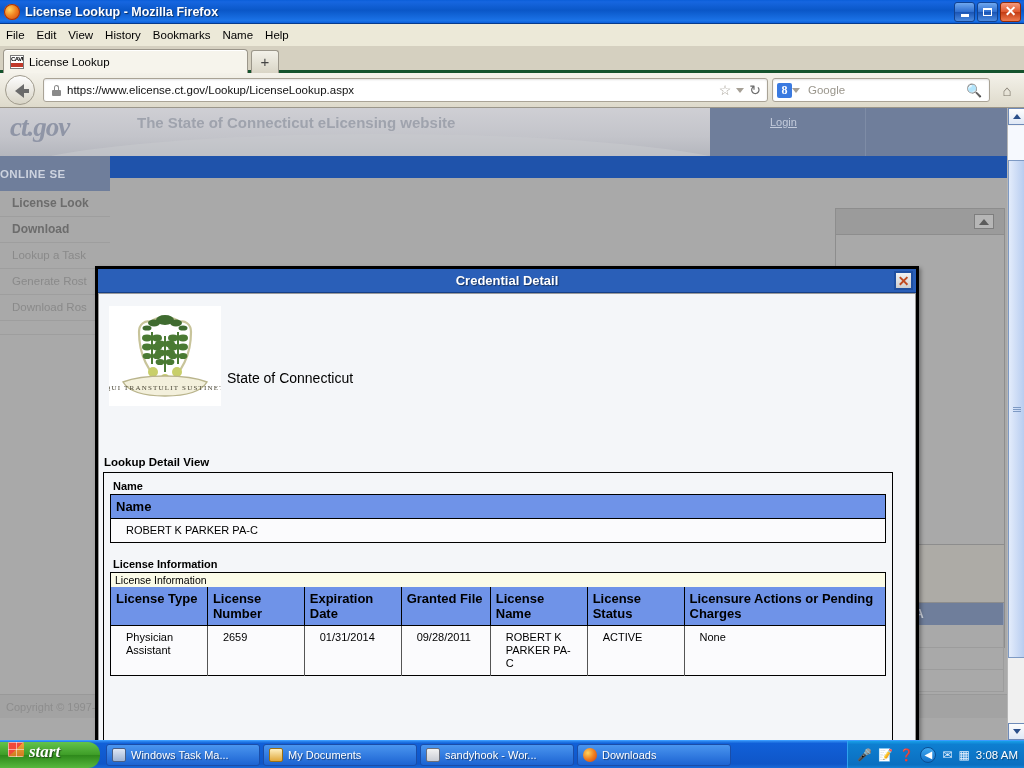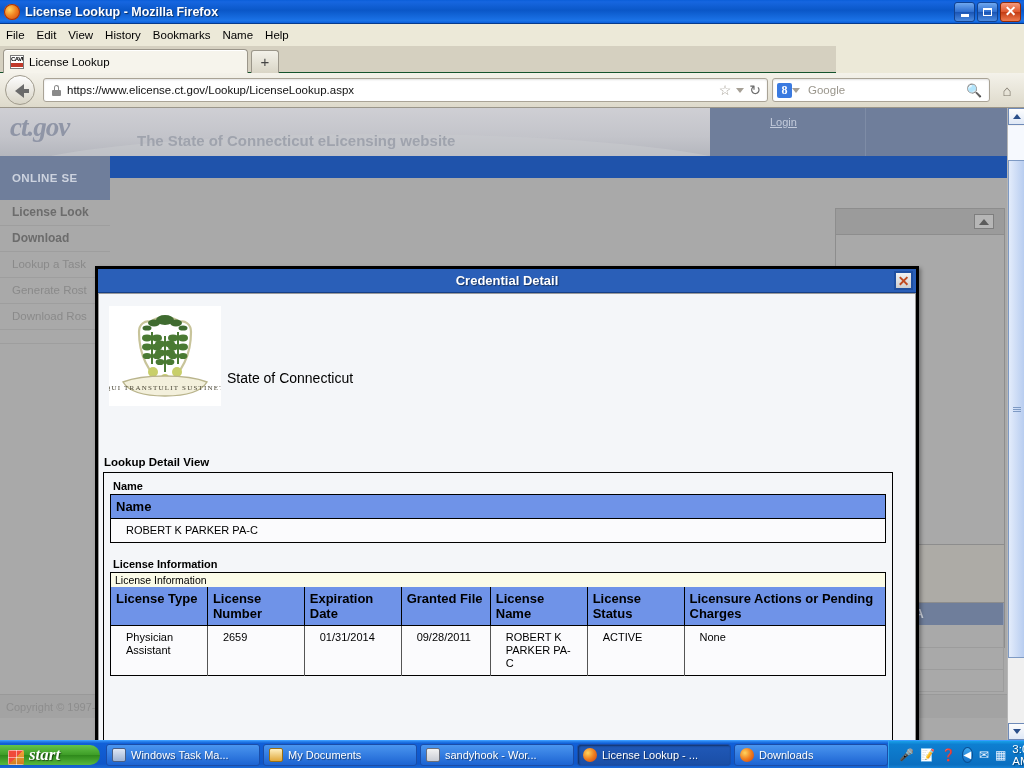--- a/index.html
+++ b/index.html
@@ -62,23 +62,23 @@
   
   #menubar {
     position: absolute; left: 0; top: 24px; width: 1024px; height: 22px;
     background: #ece9d8;
     display: flex; align-items: center; padding-left: 6px; gap: 12px;
   }
   .menu-item { font-size: 11.5px; color: #000; cursor: default; }
 
   
   #tabstrip {
-    position: absolute; left: 0; top: 46px; width: 836px; height: 27px;
+    position: absolute; left: 0; top: 46px; width: 1024px; height: 27px;
     background: #d5d0c0;
-    border-bottom: 1px solid #14532d;
+    border-bottom: 3px solid #14532d;
   }
   #tab-licenselookup {
     position: absolute; left: 3px; top: 3px; width: 245px; height: 24px;
     background: #f6f4ec;
     border: 1px solid #9b968a; border-bottom: none;
     border-radius: 4px 4px 0 0;
     display: flex; align-items: center; padding: 0 6px;
     box-shadow: inset 0 1px 0 #fff;
   }
   #tab-licenselookup .favicon {
@@ -169,42 +169,42 @@
     opacity:.55;
   }
   #ctgov-logo {
     position: absolute; left: 10px; top: 4px;
     font-family: "Liberation Serif", serif;
     font-size: 27px; font-weight: bold; font-style: italic;
     color: #8f95a6; letter-spacing: -1px;
   }
   #banner-tagline {
     position: absolute; left: 137px; top: 6px;
-    font-size: 15px; font-weight: bold; color: #9fa3ad; margin-top: 18px;
+    font-size: 15px; font-weight: bold; color: #9fa3ad;
   }
   #banner-right {
     position: absolute; left: 710px; top: 0; width: 314px; height: 48px;
     background: #6f7e9b;
   }
   #banner-right .seam { position:absolute; left:155px; top:0; width:1px; height:48px; background:#7e8ca6;}
   #login-link {
     position: absolute; left: 770px; top: 8px;
     font-size: 11px; color: #c3cbdb; text-decoration: underline;
   }
   #page-blue-strip {
     position: absolute; left: 110px; top: 48px; width: 914px; height: 22px;
     background: #1f53ab;
   }
   #sidebar {
     position: absolute; left: 0; top: 48px; width: 110px; height: 290px;
     background: #a9a9a9;
   }
   #sidebar-header {
-    height: 44px; background: #6f7e9b;
-    display: flex; align-items: center; padding-left: 12px;
+    height: 35px; background: #6f7e9b;
+    display: flex; align-items: center; 
   }
   #sidebar-header span { font-size: 11.5px; font-weight: bold; color: #cdd3df; letter-spacing: .4px; white-space: nowrap; }
   .sb-item {
     padding: 5px 0 5px 12px;
     font-size: 11.5px; color: #8a8a8a;
     border-bottom: 1px solid #9e9e9e;
     white-space: nowrap; overflow: hidden;
     line-height: 15px;
   }
   .sb-item.strong { color: #6c6c6c; font-weight: bold; font-size: 12px; }
@@ -353,24 +353,24 @@
   #license-table tbody tr { height: 40px; }
 
   
   #taskbar {
     position: absolute; left: 0; bottom: 0; width: 1024px; height: 28px;
     background: linear-gradient(to bottom,#2f8bf0 0%,#1160d8 9%,#0f56c8 85%,#1b6ad8 100%);
     border-top: 1px solid #3a9bff;
     display: flex; align-items: center;
   }
   #start-button {
-    width: 100px; height: 20px; flex:none;
+    width: 100px; height: 26px; flex:none;
     background: linear-gradient(to bottom,#63c34b 0%,#3f9e28 48%,#2f8a1c 52%,#57b83e 100%);
     border-radius: 0 12px 12px 0;
-    display: flex; align-items: flex-end; padding-left: 8px; gap: 5px;
+    display: flex; align-items: flex-start; padding-left: 8px; gap: 5px;
   }
   #start-button .flag {
     width: 16px; height: 15px; flex:none;
     background:
       linear-gradient(to bottom right,#f04a3a 0 49%, transparent 50%),
       linear-gradient(to bottom,#f2a73b,#cf7a20);
     border-radius: 2px;
     position: relative; overflow: hidden;
   }
   #start-button .flag::after{
@@ -694,24 +694,20 @@
       <span class="t-label">Windows Task Ma...</span>
     </div>
     <div class="task-item">
       <span class="task-ico folder"></span>
       <span class="t-label">My Documents</span>
     </div>
     <div class="task-item">
       <span class="task-ico word"></span>
       <span class="t-label">sandyhook - Wor...</span>
     </div>
-    <div class="task-item active">
-      <span class="task-ico ffox"></span>
-      <span class="t-label">License Lookup - ...</span>
-    </div>
     <div class="task-item">
       <span class="task-ico ffox"></span>
       <span class="t-label">Downloads</span>
     </div>
   </div>
   <div id="tray">
     <span class="tray-ico">🎤</span>
     <span class="tray-ico">📝</span>
     <span class="tray-ico">❓</span>
     <span class="tray-chev">◀</span>

